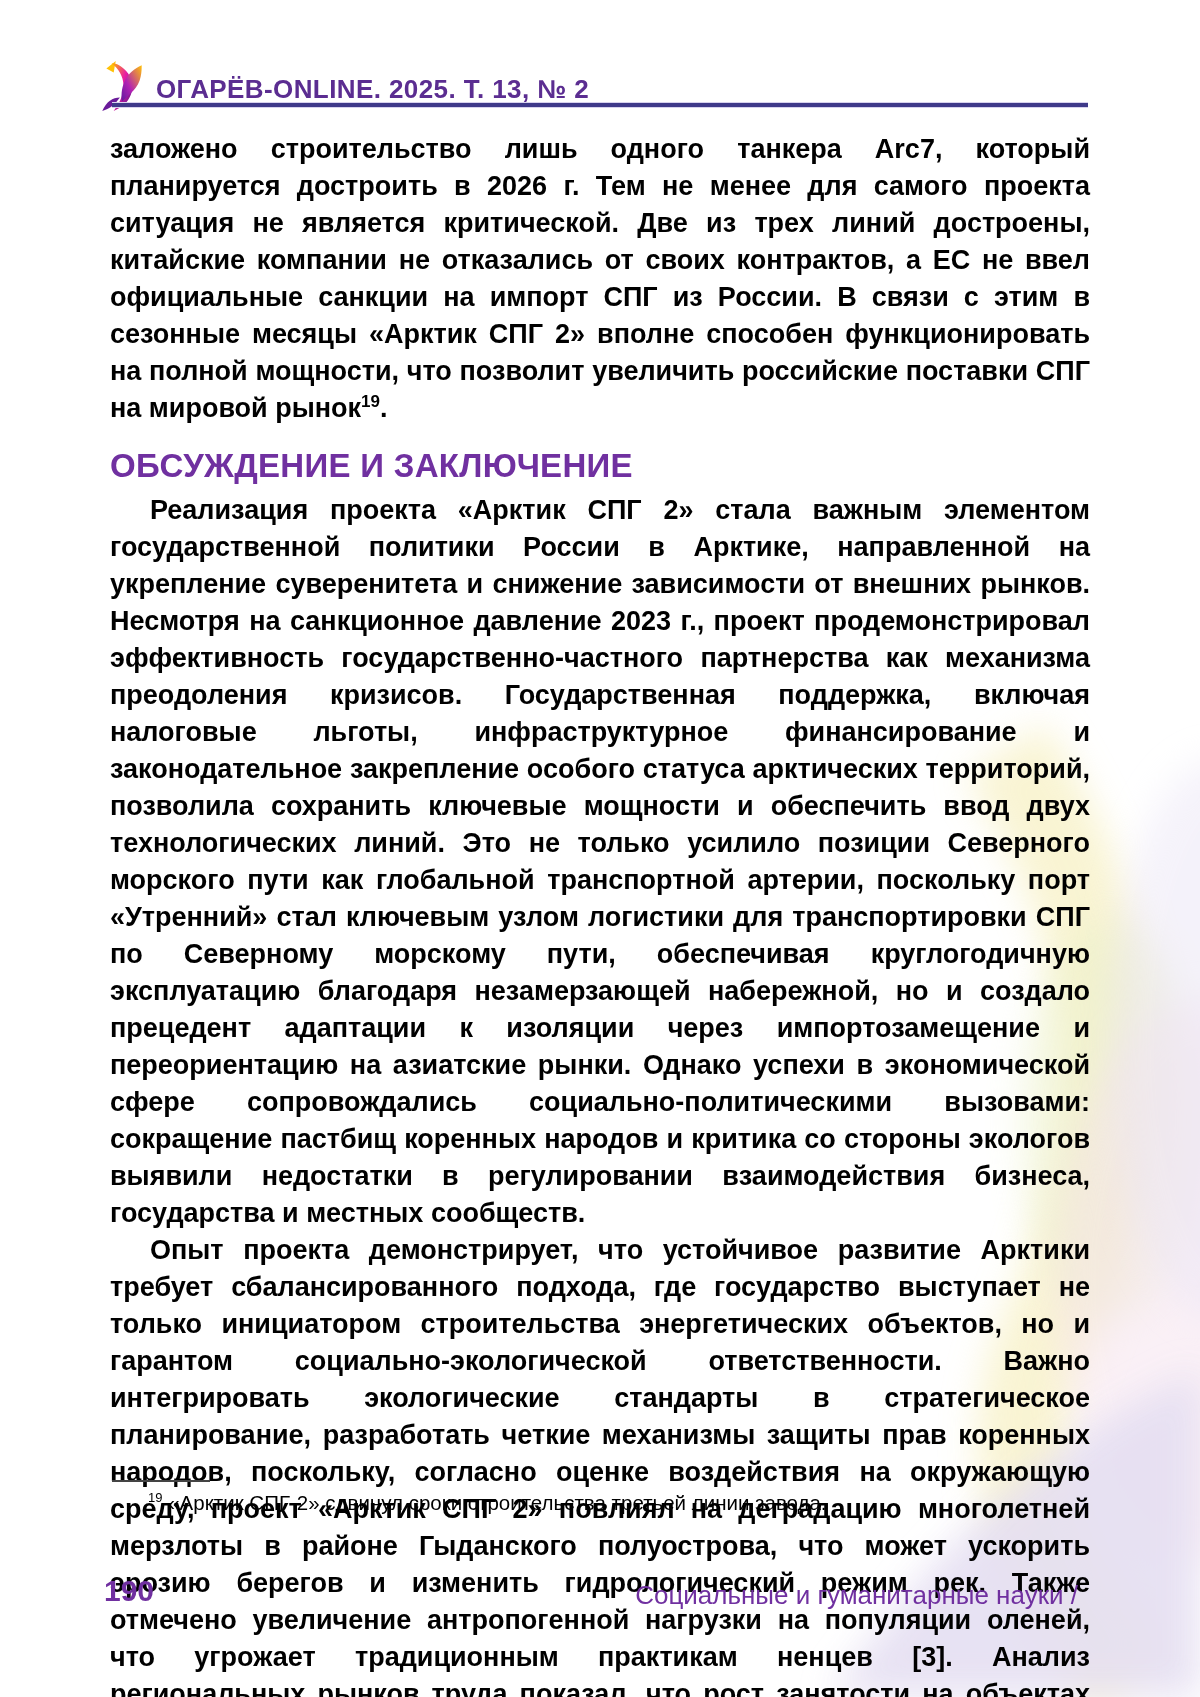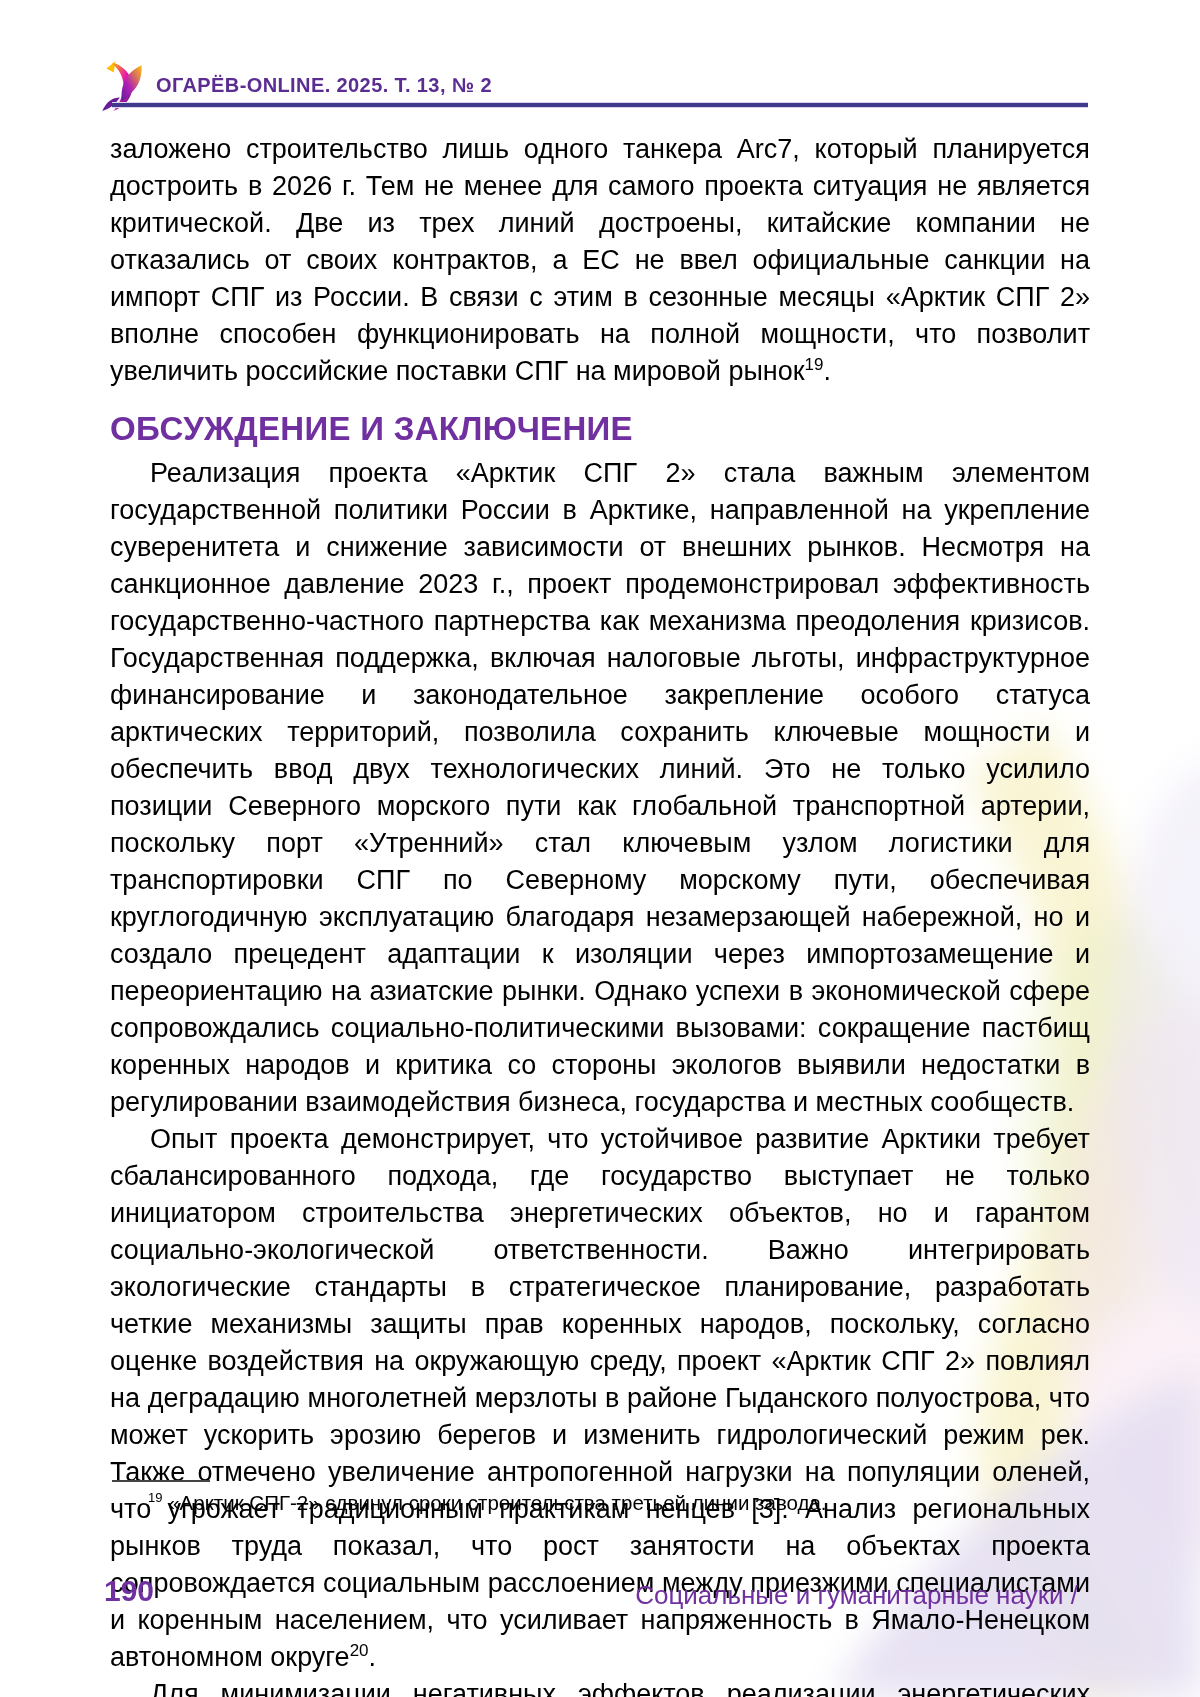--- a/index.html
+++ b/index.html
@@ -12,35 +12,35 @@
     overflow:hidden;
     font-family:"Liberation Sans","DejaVu Sans",sans-serif;
   }
   .bg{position:absolute;inset:0;z-index:0;}
   .layer{position:absolute;z-index:1;}
 
   
   .logo{left:98px;top:58px;width:50px;height:54px;}
   .journal-title{
     left:156px;top:74px;
-    font-size:20px;font-weight:600;letter-spacing:.4px;
+    font-size:26px;font-weight:600;letter-spacing:.4px;
     color:#5b2d91;white-space:nowrap;
   }
   .header-rule{
     left:112px;top:102px;width:976px;height:6px;
     background:linear-gradient(#d8d2ee 0 1px,#3f3a8a 1px 5px,#d8d2ee 5px 6px);
   }
 
   
   .article{left:110px;top:131px;width:980px;}
   .para{
     margin:0;
     font-size:27px;line-height:37px;color:#000;
     text-align:justify;
-    hyphens:auto;-webkit-hyphens:auto;
+    hyphens:auto;font-weight:bold;-webkit-hyphens:auto;
   }
   .para.indent{text-indent:40px;}
   .para sup{font-size:17px;line-height:0;}
   .section-heading{
     margin:20px 0 7px 0;
     font-size:33px;font-weight:700;letter-spacing:.3px;
     color:#7030a0;
   }
 
   

